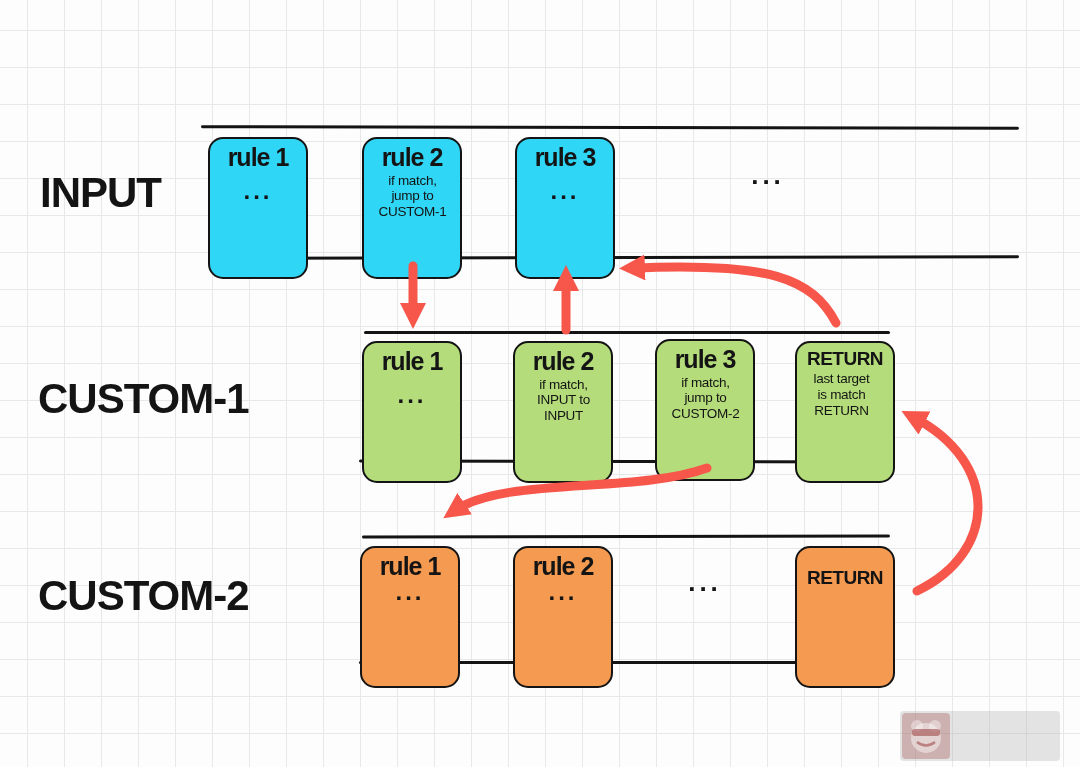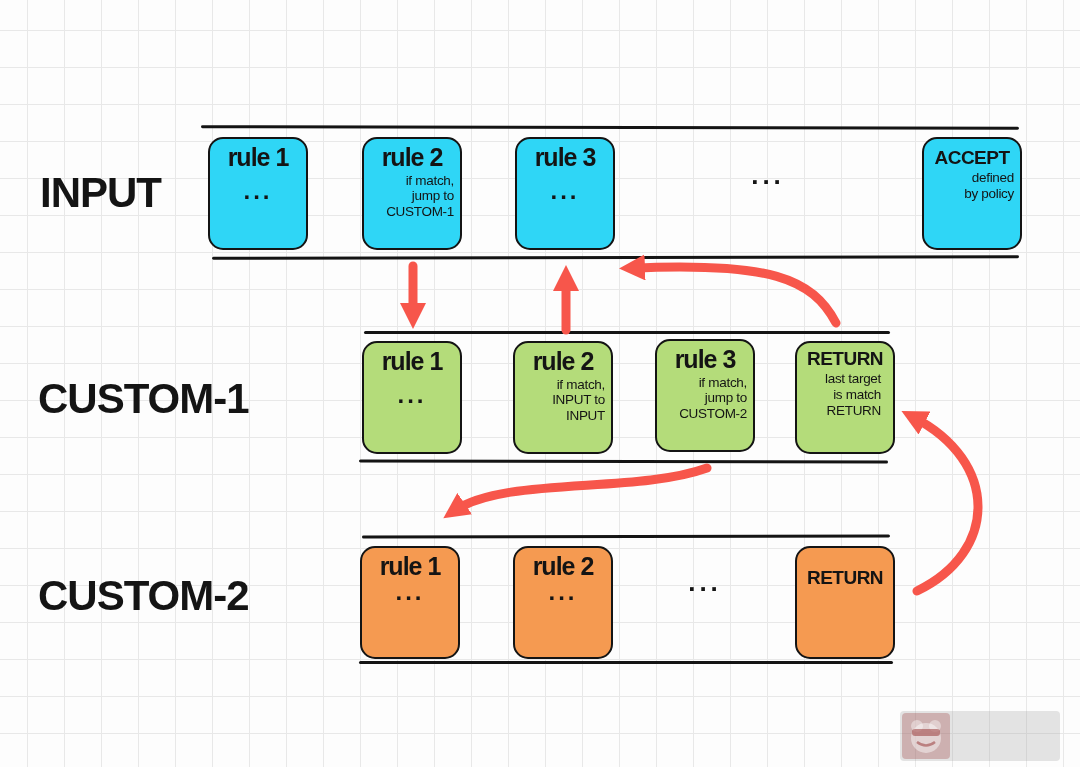--- a/index.html
+++ b/index.html
@@ -29,21 +29,21 @@
     white-space:nowrap;
   }
   .hline{
     position:absolute;
     height:3px;
     background:var(--chain_line,#141414);
     border-radius:2px;
   }
   .box{
     position:absolute;
-    width:100px;height:113px;
+    width:100px;height:142px;
     box-sizing:border-box;
     border:2.5px solid var(--box_border,#141414);
     border-radius:15px;
     overflow:hidden;
   }
   .c-blue{background:var(--input_box,#2fd6f6);}
   .c-green{background:var(--custom1_box,#b4dc7a);}
   .c-orange{background:var(--custom2_box,#f59a51);}
   .box-title{
     margin-top:5px;
@@ -60,21 +60,21 @@
     letter-spacing:-0.5px;
   }
   .box-title.lone{
     margin-top:20px;
   }
   .box-lines{
     padding:1px 6px 0 7px;
     font-size:13.5px;
     line-height:1.18;
     letter-spacing:-0.3px;
-    text-align:right;
+    text-align:center;
     font-stretch:condensed;
   }
   .dots-line{
     display:block;
     text-align:center;
     font-weight:900;
     font-size:24px;
     letter-spacing:3px;
     line-height:0.55;
     margin-top:12px;
@@ -137,27 +137,20 @@
       <div>if match,</div>
       <div>jump to</div>
       <div>CUSTOM-1</div>
     </div>
   </div>
   <div class="box c-blue" style="left:515px;top:137px;">
     <div class="box-title">rule 3</div>
     <span class="dots-line">...</span>
   </div>
   <div class="ellipsis" style="left:733px;top:155px;">...</div>
-  <div class="box c-blue" style="left:922px;top:137px;">
-    <div class="box-title terminal">ACCEPT</div>
-    <div class="box-lines">
-      <div>defined</div>
-      <div>by policy</div>
-    </div>
-  </div>
 
   <div class="hline" style="left:364px;top:331px;width:526px;"></div>
   <div class="hline" style="left:359px;top:460px;width:529px;transform:rotate(0.12deg);"></div>
 
   <div class="box c-green" style="left:362px;top:341px;">
     <div class="box-title">rule 1</div>
     <span class="dots-line">...</span>
   </div>
   <div class="box c-green" style="left:513px;top:341px;">
     <div class="box-title">rule 2</div>

